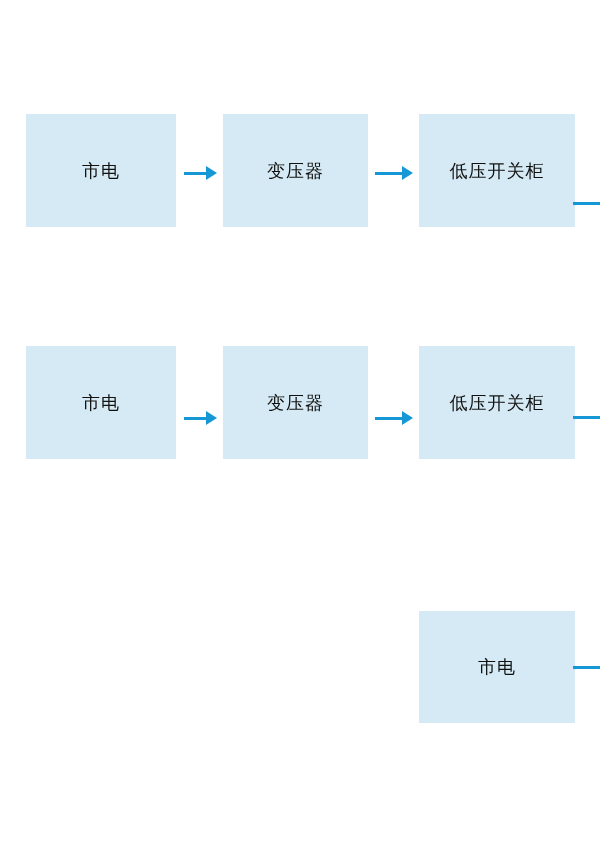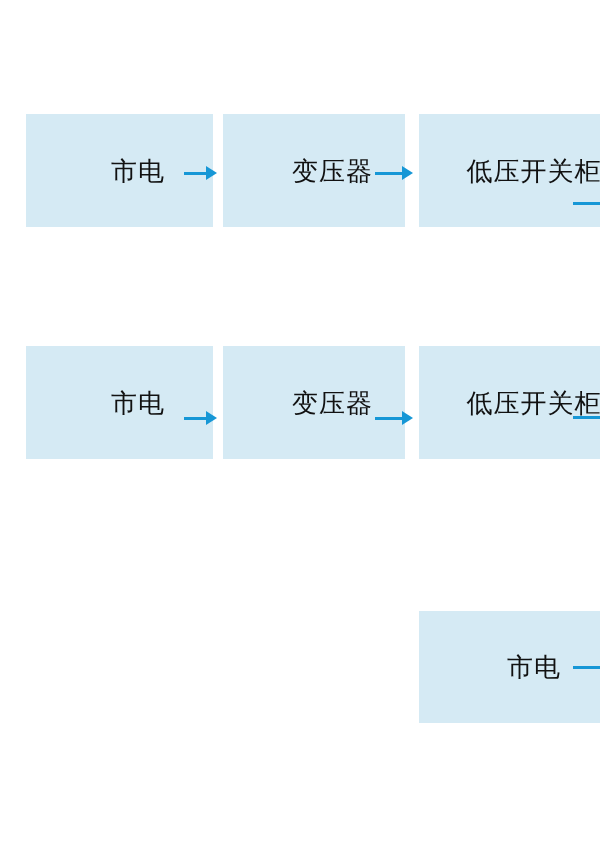--- a/index.html
+++ b/index.html
@@ -14,25 +14,24 @@
     width:600px;height:857px;
     background:var(--bg);
     overflow:hidden;
     font-family:"Liberation Sans", sans-serif;
   }
   .node{
     position:absolute;
     background:var(--node-fill);
     color:var(--node-text);
     display:flex;align-items:center;justify-content:center;
-    font-size:26px;
+    font-size:18px;
     letter-spacing:1px;
     line-height:1;
     white-space:nowrap;
-    padding-left:37px;
   }
   
   .n1{left:26px;top:114px;width:150px;height:113px;}
   .n2{left:223px;top:114px;width:145px;height:113px;}
   .n3{left:419px;top:114px;width:156px;height:113px;}
   
   .n4{left:26px;top:346px;width:150px;height:113px;}
   .n5{left:223px;top:346px;width:145px;height:113px;}
   .n6{left:419px;top:346px;width:156px;height:113px;}
   

